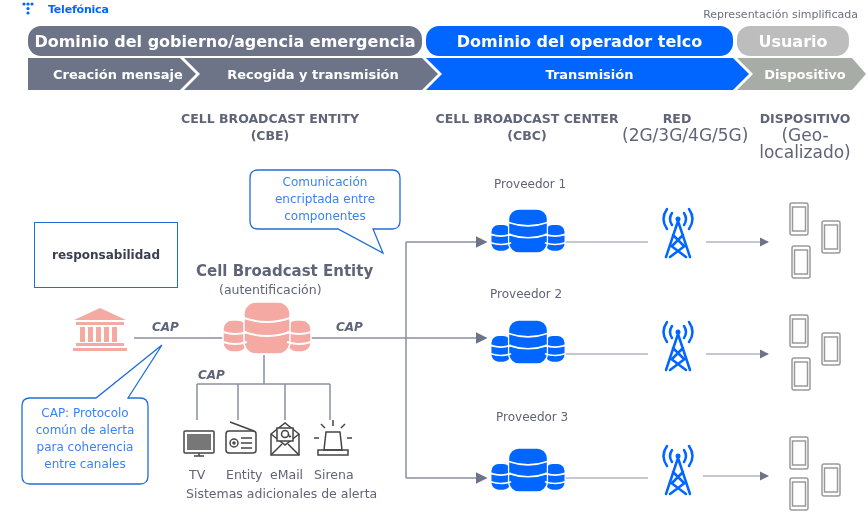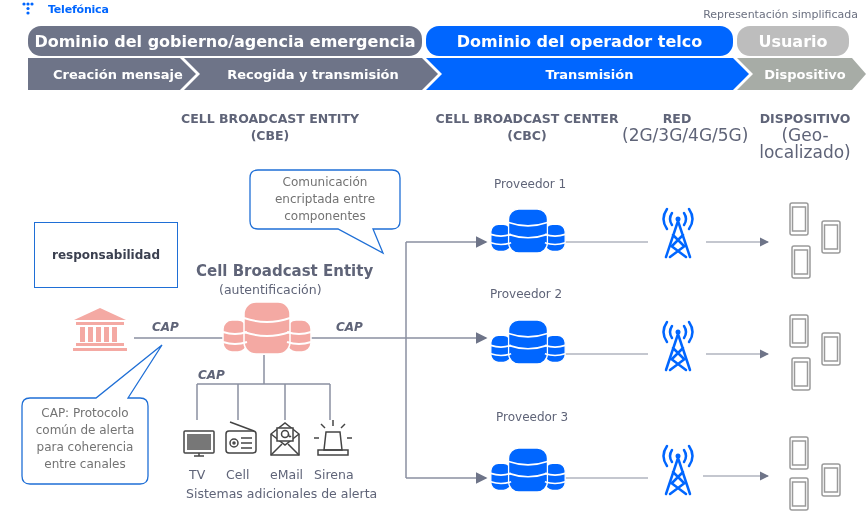--- a/index.html
+++ b/index.html
@@ -20,21 +20,21 @@
   .col-head .sub { font-weight:normal; font-size:17px; }
 
   .prov-label { font-size:12px; color:#5f6478; font-family:"DejaVu Sans", sans-serif; }
   .cap { font-size:12px; font-weight:bold; font-style:italic; color:#5f6478; font-family:"DejaVu Sans", sans-serif; }
 
   .box-gov { left:34px; top:222px; width:144px; height:66px; border:1.5px solid #1f6fd6; box-sizing:border-box; display:flex; align-items:center; justify-content:center; text-align:center; font-size:12px; font-weight:bold; color:#3b4050; line-height:17px; font-family:"DejaVu Sans", sans-serif; }
 
   .cbe-title { left:196px; top:262px; font-size:15px; font-weight:bold; color:#5f6478; font-family:"DejaVu Sans", sans-serif; }
   .cbe-sub { left:219px; top:282px; font-size:12.5px; color:#5f6478; font-family:"DejaVu Sans", sans-serif; }
 
-  .bubble-text { text-align:center; font-size:12px; color:#737373; line-height:17px; font-family:"DejaVu Sans", sans-serif; }
+  .bubble-text { text-align:center; font-size:12px; color:#3b82f6; line-height:17px; font-family:"DejaVu Sans", sans-serif; }
   .alert-label { font-size:12.5px; color:#5f6478; font-family:"DejaVu Sans", sans-serif; }
 </style>
 </head>
 <body>
 
 <div class="abs logo">
   <svg width="14" height="14" viewBox="0 0 14 14">
     <circle cx="2" cy="2" r="1.6" fill="#0066ff"></circle>
       <circle cx="6" cy="2" r="1.6" fill="#0066ff"></circle>
       <circle cx="10" cy="2" r="1.6" fill="#0066ff"></circle>
@@ -332,16 +332,16 @@
     <rect x="6" y="32" width="30" height="5"></rect>
     <line x1="21" y1="2" x2="21" y2="8"></line>
       <line x1="9" y1="6" x2="13" y2="10"></line>
       <line x1="33" y1="6" x2="29" y2="10"></line>
     <line x1="2" y1="20" x2="7" y2="20"></line>
       <line x1="35" y1="20" x2="40" y2="20"></line>
   </g>
 </svg>
 
 <div class="abs alert-label" style="left:189px;top:467px;">TV</div>
-<div class="abs alert-label" style="left:226px;top:467px;">Cell</div>
+<div class="abs alert-label" style="left:226px;top:467px;">Entity</div>
 <div class="abs alert-label" style="left:270px;top:467px;">eMail</div>
 <div class="abs alert-label" style="left:314px;top:467px;">Sirena</div>
 <div class="abs alert-label" style="left:186px;top:486px;">Sistemas adicionales de alerta</div>
 
 </body></html>

